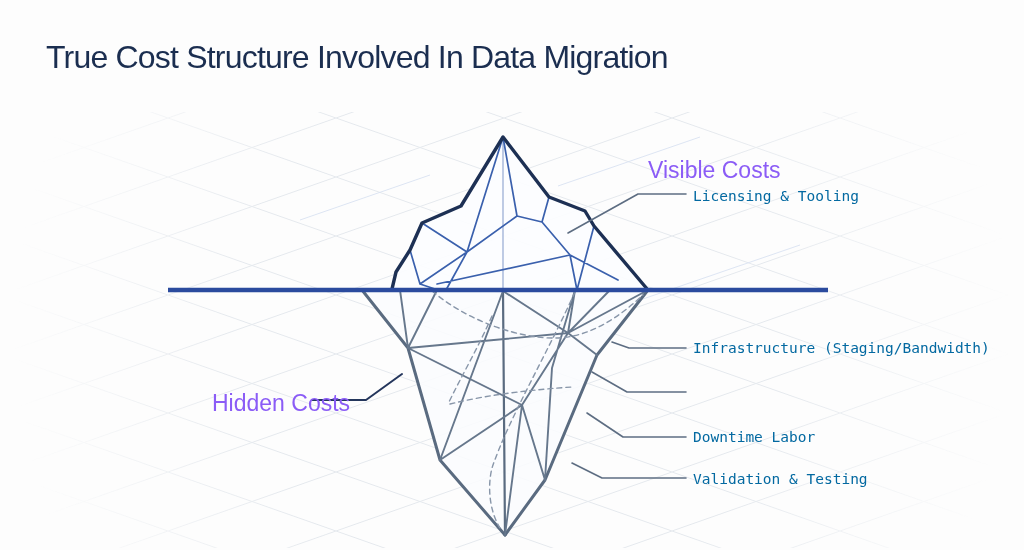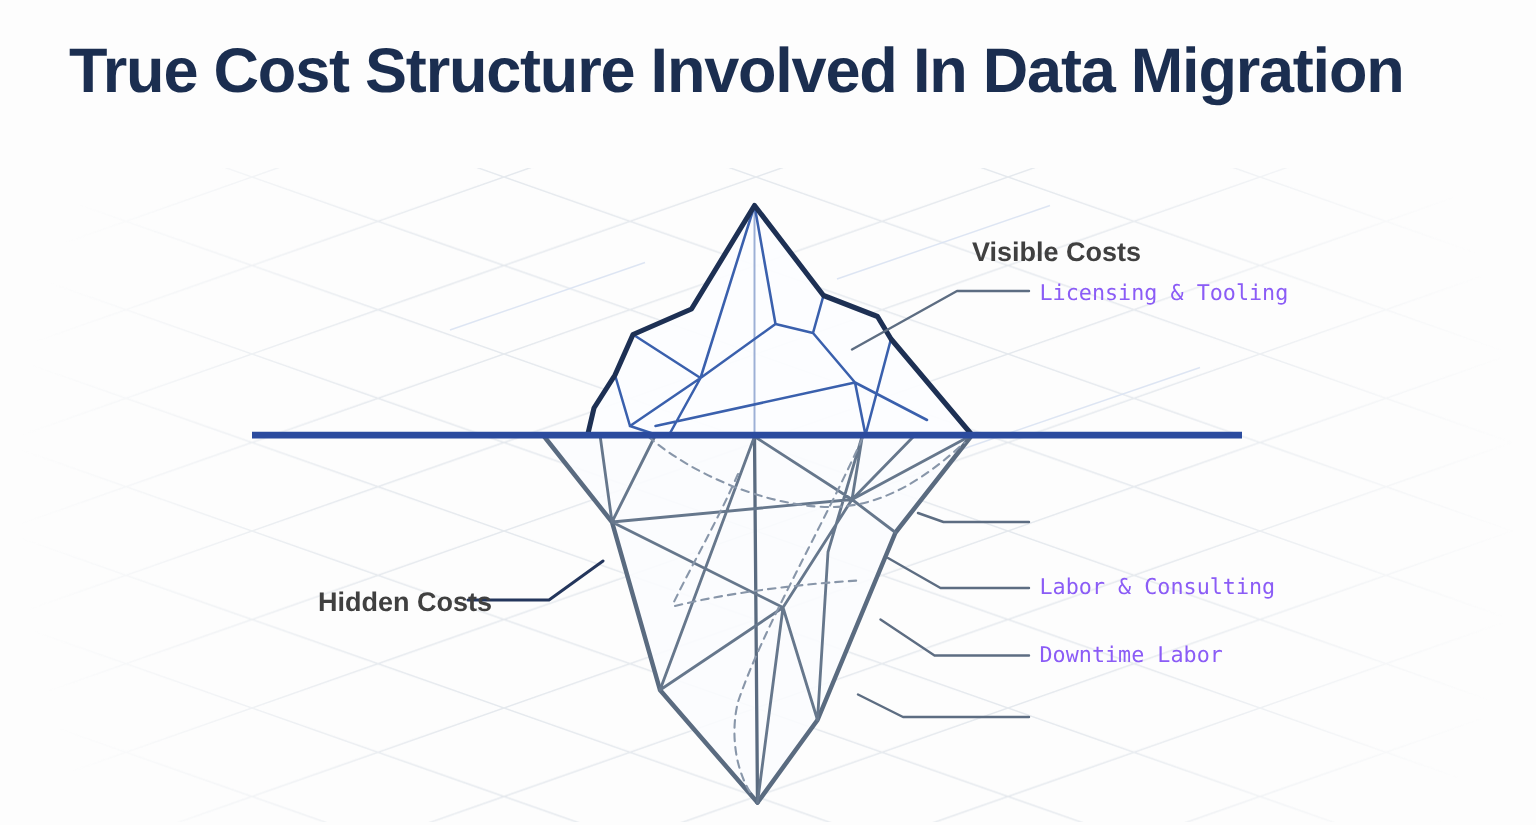--- a/index.html
+++ b/index.html
@@ -5,35 +5,35 @@
   html,body{margin:0;padding:0;background:#ffffff;}
   .stage{
     position:relative;
     width:1024px;height:550px;
     background:#fdfdfd;
     overflow:hidden;
     font-family:"Liberation Sans",sans-serif;
   }
   .diagram-svg{position:absolute;left:0;top:0;width:1024px;height:550px;}
   .page-title{
-    position:absolute;left:46px;top:24px;
-    font-size:42px;font-weight:700;letter-spacing:-0.8px;
+    position:absolute;left:46px;top:40px;
+    font-size:32px;font-weight:400;letter-spacing:-0.8px;
     color:#1b2e50;white-space:nowrap;line-height:1.1;
   }
   .section-heading{
     position:absolute;
-    font-size:18px;font-weight:700;color:#404040;
+    font-size:23px;font-weight:400;color:#8b5cf6;
     white-space:nowrap;line-height:1;
   }
   .heading-visible{left:648px;top:159px;}
   .heading-hidden{left:181px;top:392px;margin-left:31px;}
   .mono-label{
     position:absolute;
     font-family:"DejaVu Sans Mono",monospace;
-    font-size:14.5px;color:#8b5cf6;
+    font-size:14.5px;color:#0369a1;
     white-space:nowrap;line-height:1;
   }
   .lbl-licensing{left:693px;top:189px;}
   .lbl-infra{left:693px;top:341px;}
   .lbl-labor{left:693px;top:385px;}
   .lbl-downtime{left:693px;top:430px;}
   .lbl-validation{left:693px;top:472px;}
 </style>
 </head>
 <body>
@@ -103,19 +103,20 @@
   </svg>
 
   <div class="page-title">True Cost Structure Involved In Data Migration</div>
 
   <div class="section-heading heading-visible">Visible Costs</div>
 
   <div class="mono-label lbl-licensing">Licensing &amp; Tooling</div>
 
   <div class="section-heading heading-hidden">Hidden Costs</div>
 
+  <div class="mono-label lbl-infra">Infrastructure (Staging/Bandwidth)</div>
 
-  <div class="mono-label lbl-labor">Labor &amp; Consulting</div>
 
   <div class="mono-label lbl-downtime">Downtime Labor</div>
 
+  <div class="mono-label lbl-validation">Validation &amp; Testing</div>
 
 </div>
 
 </body></html>

